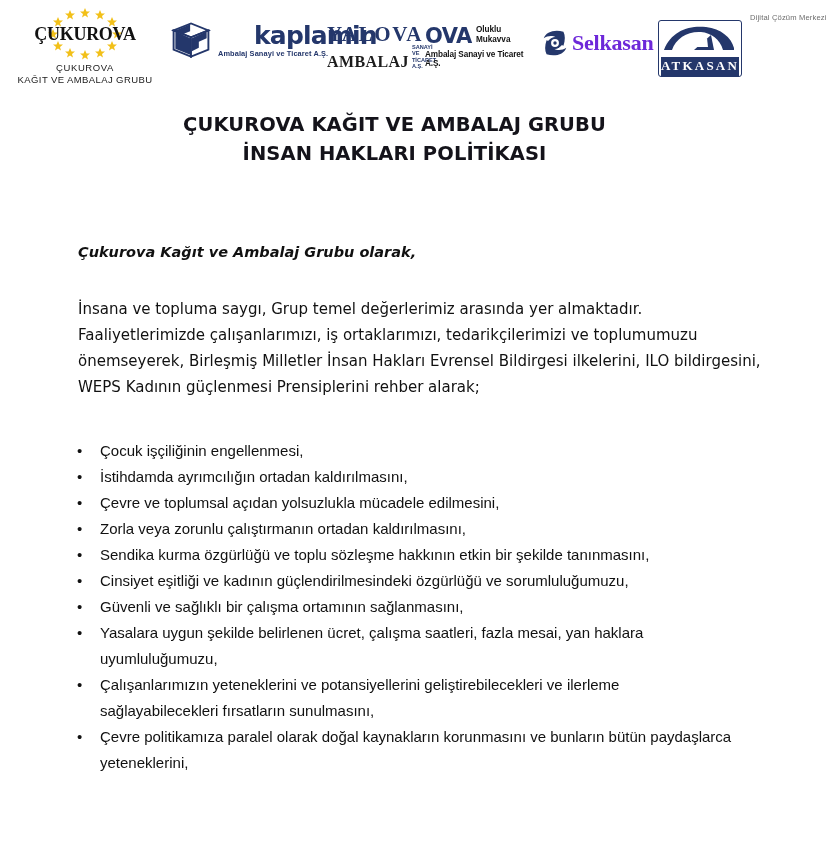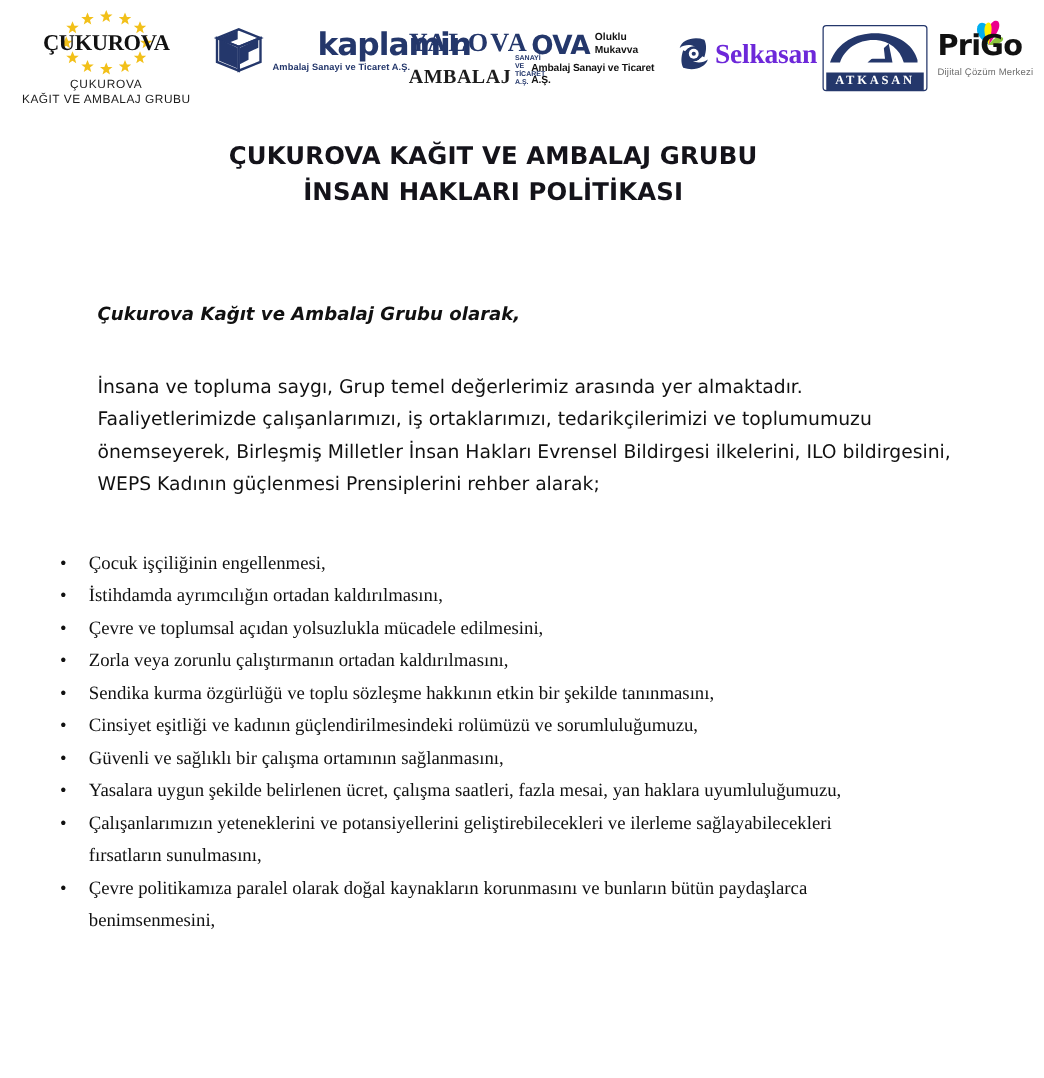--- a/index.html
+++ b/index.html
@@ -149,21 +149,21 @@
   .lg-atkasan { left: 658px; top: 20px; width: 84px; }
   .atk-frame {
     border: 1.5px solid #24376b;
     border-radius: 3px;
     padding: 2px 2px 0 2px;
     background: #ffffff;
   }
   .atk-band {
     background: #24376b;
     color: #ffffff;
-    font-size: 10px;
+    font-size: 13px;
     font-weight: bold;
     letter-spacing: 2.2px;
     text-align: center;
     padding: 1px 0 2px 0;
     font-family: "Liberation Serif", serif;
   }
 
   
   .lg-prigo { left: 750px; top: 16px; width: 80px; }
   .pri-wrap { position: relative; height: 40px; }
@@ -217,24 +217,24 @@
     color: #111111;
     width: 690px;
   }
   .bullets {
     margin: 38px 0 0 0;
     padding: 0;
     list-style: none;
   }
   .bullets li {
     position: relative;
-    margin: 0 0 0 71px;
+    margin: 0 0 0 100px;
     padding: 0;
     width: 640px;
-    font-family: Liberation Serif, serif;
+    font-family: Liberation Sans, sans-serif;
     font-size: 15px;
     line-height: 26px;
     color: #111111;
   }
   .bullets li::before {
     content: "\2022";
     position: absolute;
     left: -23px;
     top: 0;
     font-size: 15px;
@@ -326,29 +326,20 @@
       <svg width="76" height="30" viewBox="0 0 76 30">
         <path d="M3 27 C10 8 28 2 45 4 C60 6 70 14 73 25 L73 27 L62 27 C59 16 50 10 40 9 C27 8 15 15 11 27 Z" fill="#24376b"></path>
         <path d="M33 27 L50 12 L53 27 Z" fill="#24376b"></path>
         <path d="M34 24 L46 15 L47 24 Z" fill="#ffffff"></path>
       </svg>
       <div class="atk-band">ATKASAN</div>
     </div>
   </div>
 
   <div class="logo lg-prigo">
-    <div class="pri-wrap">
-      <svg class="pri-fan" width="30" height="22" viewBox="0 0 30 22">
-        <path d="M14 21 C8 17 3 12 5 6 C7 1 13 3 14 9 Z" fill="#00aeef"></path>
-        <path d="M14 21 C12 14 13 5 18 2 C23 0 24 6 20 12 Z" fill="#ec008c"></path>
-        <path d="M14 21 C11 15 9 8 12 4 C15 1 17 5 16 11 Z" fill="#fff200"></path>
-        <path d="M14 21 C17 16 22 13 25 15 C27 17 23 20 18 21 Z" fill="#8dc63f"></path>
-      </svg>
-      <div class="pri-name">PriGo</div>
-    </div>
     <div class="pri-tag">Dijital Çözüm Merkezi</div>
   </div>
 
 </div>
 
 <div class="doc">
 
   <div>
     <div class="doc-title">ÇUKUROVA KAĞIT VE AMBALAJ GRUBU</div>
     <div class="doc-title">İNSAN HAKLARI POLİTİKASI</div>
@@ -357,21 +348,21 @@
   <div class="lead">Çukurova Kağıt ve Ambalaj Grubu olarak,</div>
 
   <div class="para">İnsana ve topluma saygı, Grup temel değerlerimiz arasında yer almaktadır. Faaliyetlerimizde çalışanlarımızı, iş ortaklarımızı, tedarikçilerimizi ve toplumumuzu önemseyerek, Birleşmiş Milletler İnsan Hakları Evrensel Bildirgesi ilkelerini, ILO bildirgesini, WEPS Kadının güçlenmesi Prensiplerini rehber alarak;</div>
 
   <ul class="bullets">
     <li>Çocuk işçiliğinin engellenmesi,</li>
     <li>İstihdamda ayrımcılığın ortadan kaldırılmasını,</li>
     <li>Çevre ve toplumsal açıdan yolsuzlukla mücadele edilmesini,</li>
     <li>Zorla veya zorunlu çalıştırmanın ortadan kaldırılmasını,</li>
     <li>Sendika kurma özgürlüğü ve toplu sözleşme hakkının etkin bir şekilde tanınmasını,</li>
-    <li>Cinsiyet eşitliği ve kadının güçlendirilmesindeki rolümüzü ve sorumluluğumuzu,</li>
+    <li>Cinsiyet eşitliği ve kadının güçlendirilmesindeki özgürlüğü ve sorumluluğumuzu,</li>
     <li>Güvenli ve sağlıklı bir çalışma ortamının sağlanmasını,</li>
     <li>Yasalara uygun şekilde belirlenen ücret, çalışma saatleri, fazla mesai, yan haklara uyumluluğumuzu,</li>
     <li>Çalışanlarımızın yeteneklerini ve potansiyellerini geliştirebilecekleri ve ilerleme sağlayabilecekleri fırsatların sunulmasını,</li>
-    <li>Çevre politikamıza paralel olarak doğal kaynakların korunmasını ve bunların bütün paydaşlarca benimsenmesini,</li>
+    <li>Çevre politikamıza paralel olarak doğal kaynakların korunmasını ve bunların bütün paydaşlarca yeteneklerini,</li>
   </ul>
 
 
 </div>
 
 </body></html>

